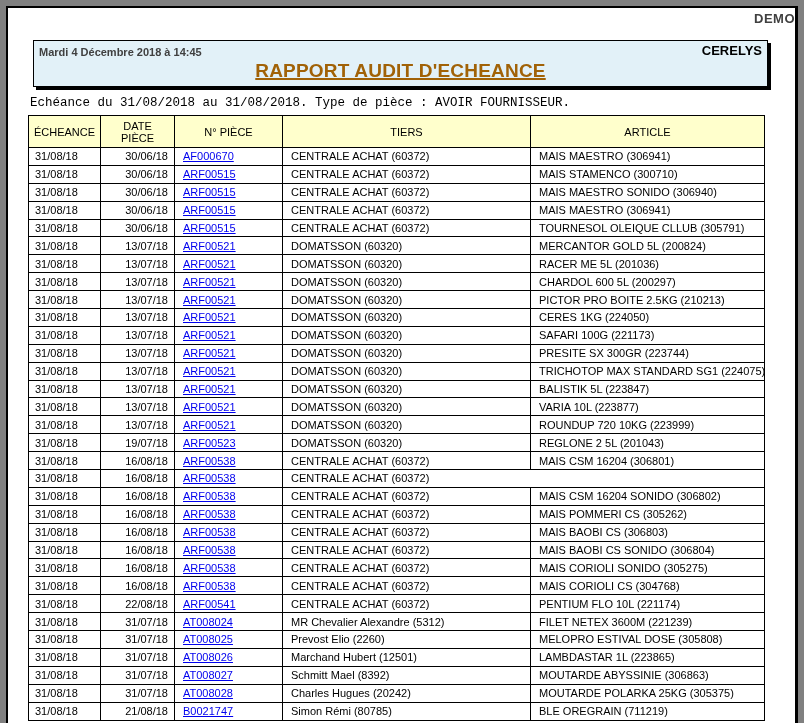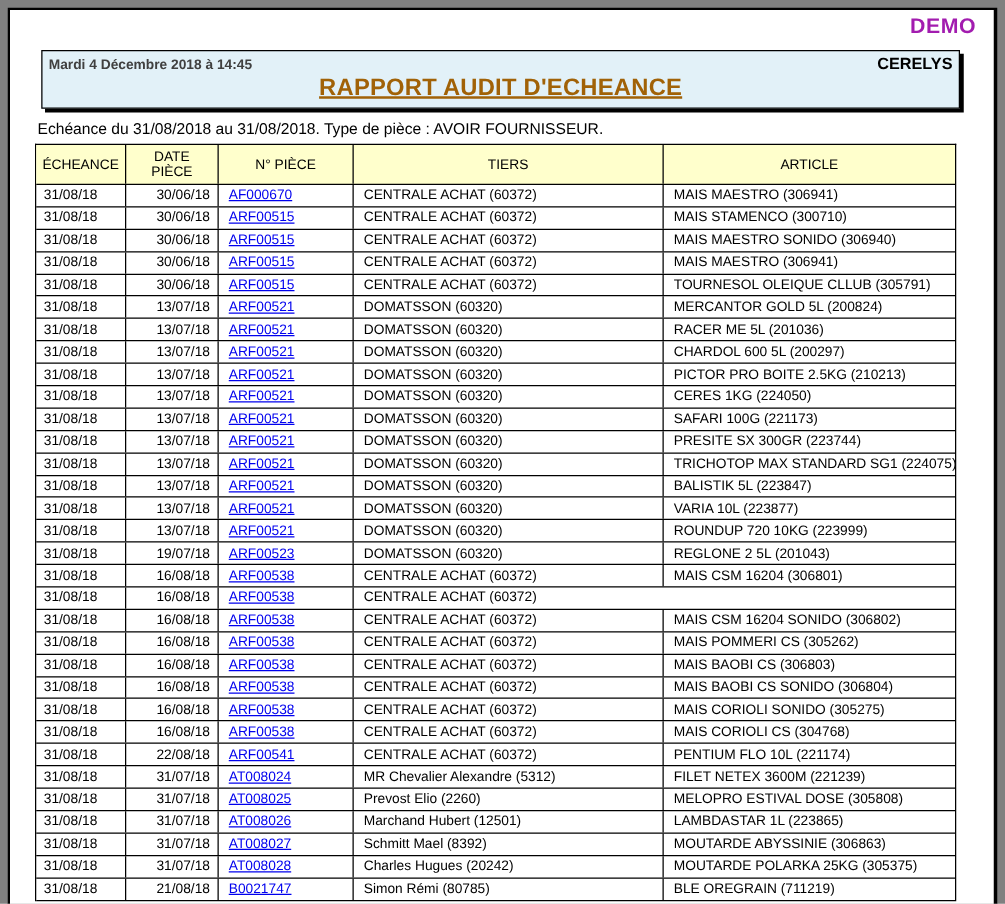--- a/index.html
+++ b/index.html
@@ -12,24 +12,24 @@
   .page {
     position: absolute;
     left: 6px; top: 6px;
     width: 792px; height: 730px;
     background: #ffffff;
     border: 2px solid #000000;
     border-right-width: 3px;
   }
   .demo {
     position: absolute;
-    top: 3px; right: 14px;
-    font-size: 17px;
+    top: 3px; right: 0;
+    font-size: 13px;
     font-weight: bold;
-    color: #a21caf;
+    color: #404040;
     letter-spacing: 0.5px;
   }
   .header-box {
     position: absolute;
     left: 25px; top: 32px;
     width: 735px; height: 47px;
     background: #E2F1F8;
     border: 1px solid #000000;
     box-shadow: 3px 3px 0 0 #000000;
     padding: 2px 5px 0 5px;
@@ -58,20 +58,21 @@
     text-decoration: underline;
     text-decoration-thickness: 2px;
     margin-top: 2px;
     letter-spacing: 0.2px;
   }
   .filter-line {
     position: absolute;
     left: 22px; top: 88px;
     font-size: 12.5px;
     color: #000000;
+    font-family: Liberation Mono, monospace;
   }
   .report-table {
     position: absolute;
     left: 20px; top: 107px;
     width: 737px;
     border: 1px solid #000000;
     border-bottom: none;
   }
   .tr, .thead {
     display: grid;

